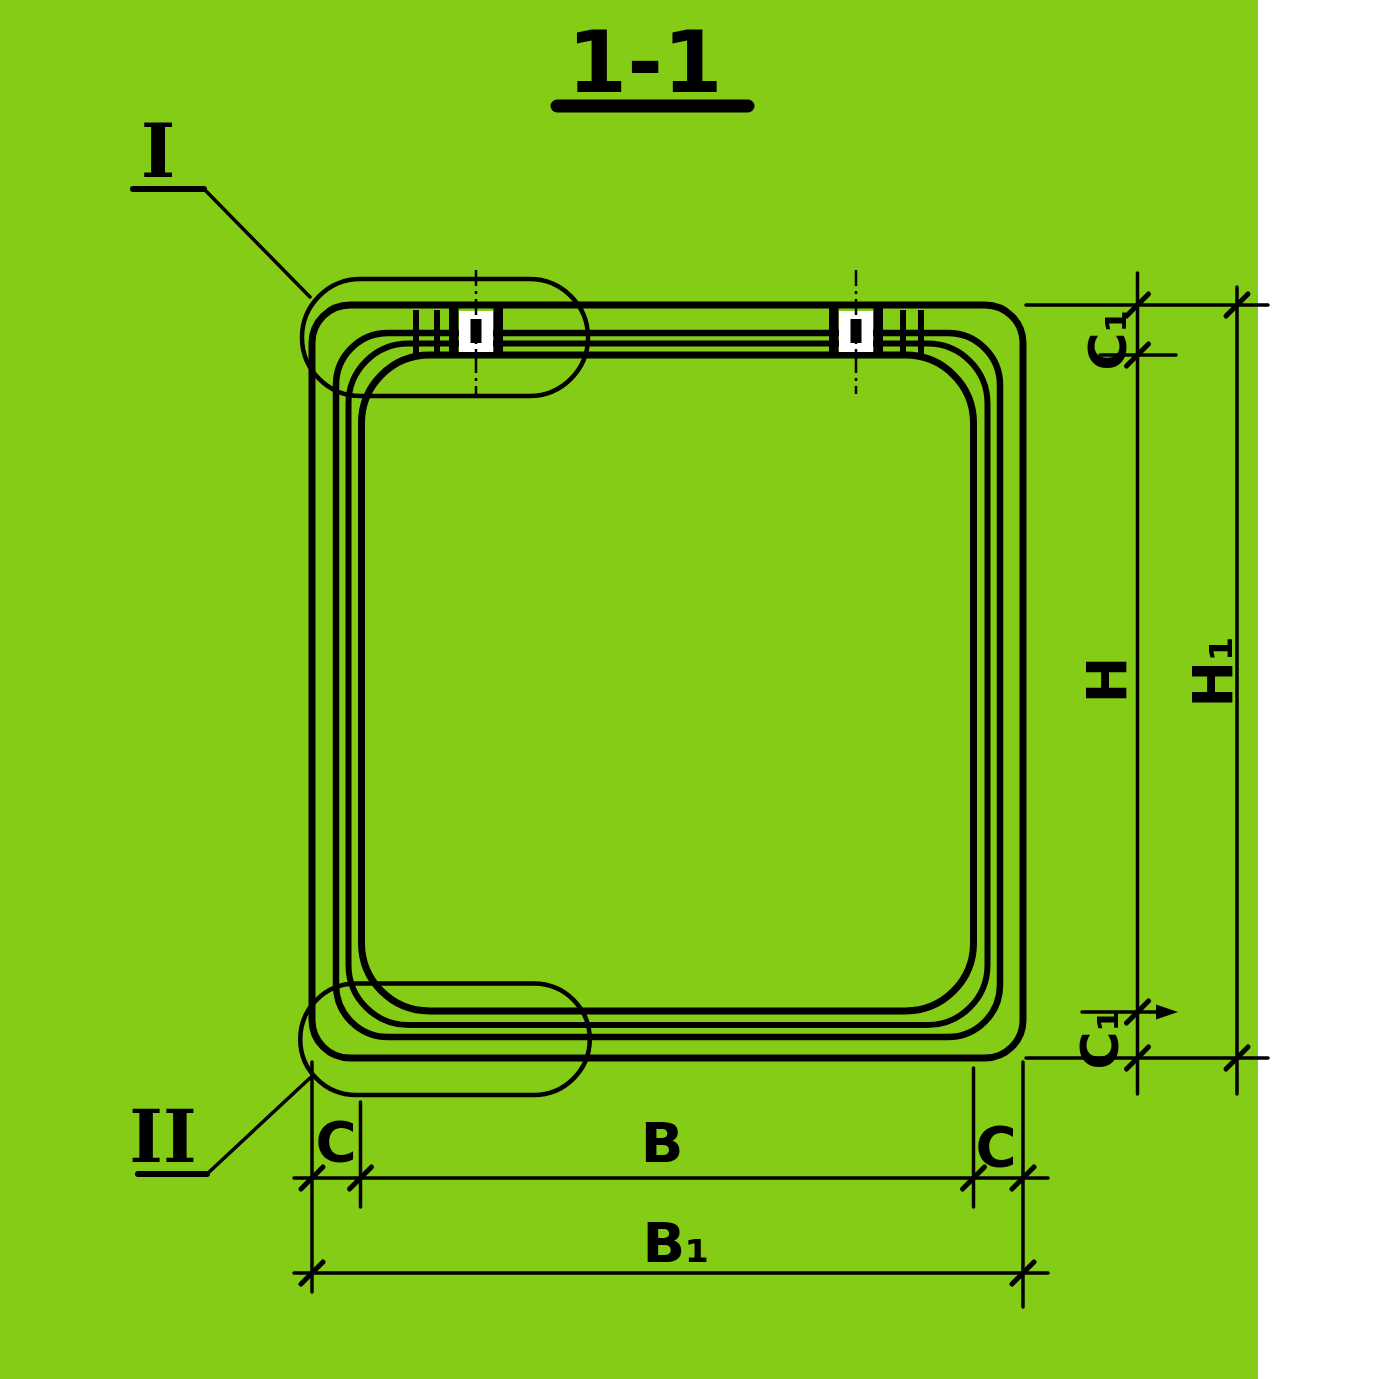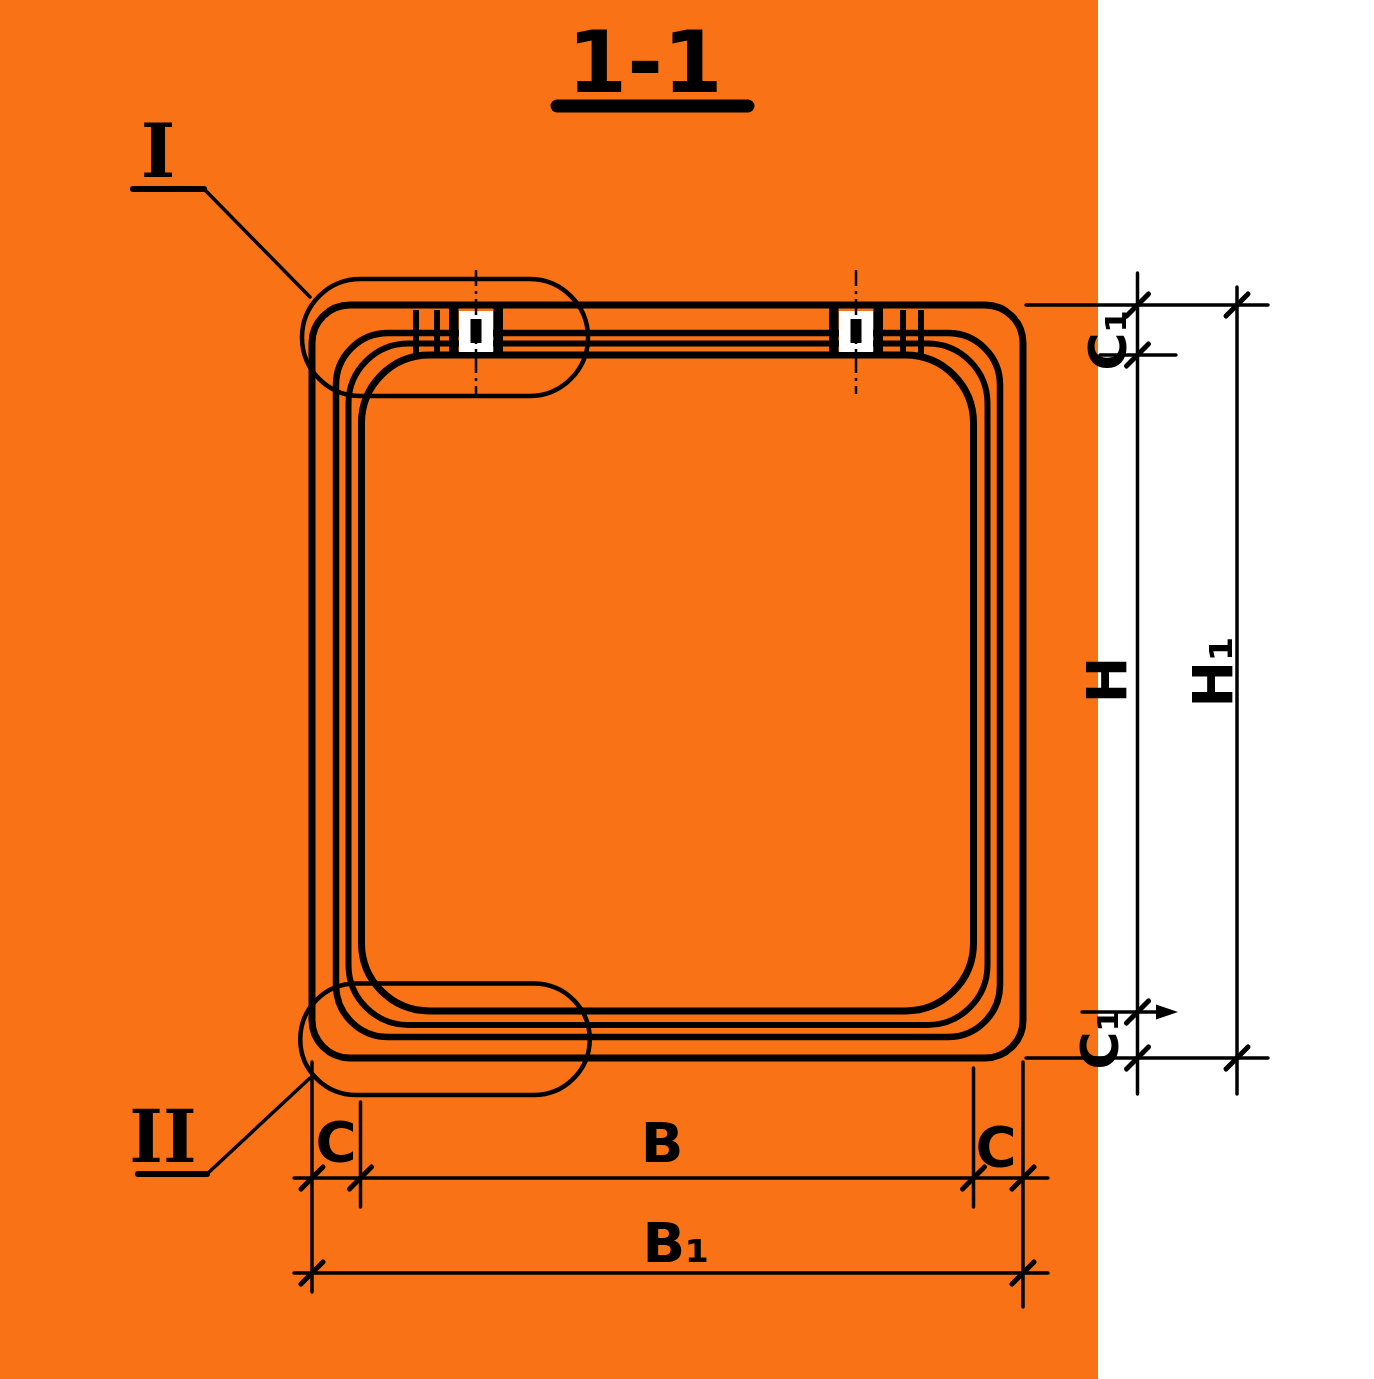--- a/index.html
+++ b/index.html
@@ -5,23 +5,23 @@
   html, body {
     margin: 0;
     padding: 0;
     background: #ffffff;
     width: 1374px;
     height: 1379px;
     overflow: hidden;
   }
   .sheet {
     position: relative;
-    width: 1098px;
+    width: 1258px;
     height: 1379px;
-    background: #f97316;
+    background: #84cc16;
   }
   svg { display: block; }
   .lbl {
     font-family: "DejaVu Sans", "Liberation Sans", sans-serif;
     font-weight: 700;
   }
   .roman {
     font-family: "DejaVu Serif", "Liberation Serif", serif;
     font-weight: 700;
   }

